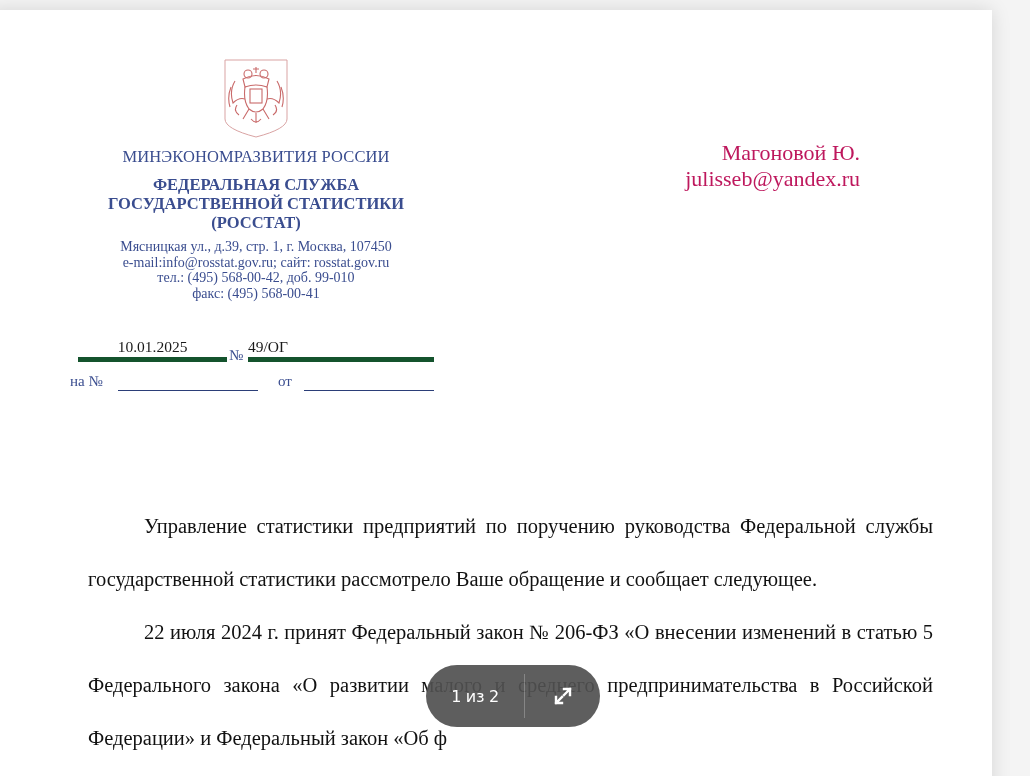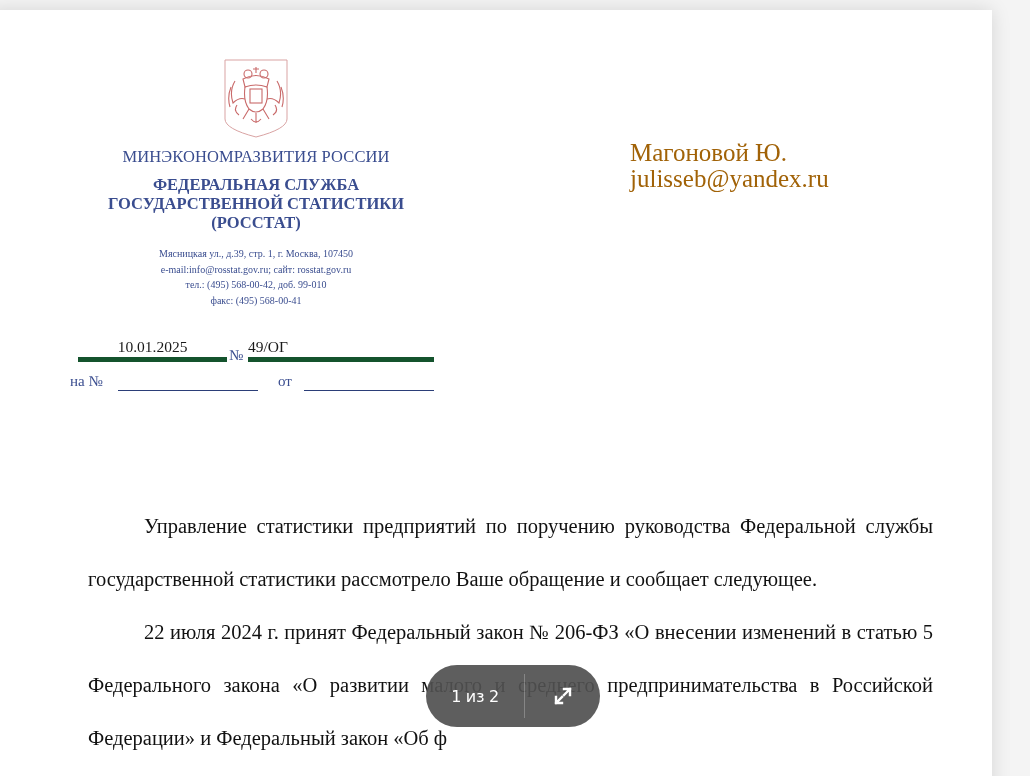--- a/index.html
+++ b/index.html
@@ -19,34 +19,34 @@
   
   .letterhead {
     position: absolute; left: 88px; top: 47px; width: 356px;
     text-align: center; color: #3a4d8f;
   }
   .emblem {
     width: 70px; height: 84px; margin: 0 auto 6px auto; display: block;
   }
   .ministry { font-size: 16.5px; letter-spacing: 0.1px; line-height: 20px; margin-top: 2px; }
   .agency { font-size: 16.5px; font-weight: bold; line-height: 19px; margin-top: 8px; }
-  .contacts { font-size: 10px; line-height: 15.5px; margin-top: 14px; }
+  .contacts { font-size: 14px; line-height: 15.5px; margin-top: 7px; }
   .reg-row {
     position: absolute; left: 0; width: 356px; height: 22px; font-size: 15px;
   }
   .reg-row.r1 { top: 283px; }
   .reg-row.r2 { top: 312px; }
   .field { position: absolute; bottom: 0; border-bottom: 5px solid #14532d; text-align: center; color: #1a1a1a; font-size: 15.5px; line-height: 20px; }
   .field.dark { border-bottom: 1.6px solid #2b3e78; }
   .lbl { position: absolute; bottom: 1px; color: #3a4d8f; font-size: 15px; }
 
   
   .recipient {
     position: absolute; left: 640px; top: 130px; width: 230px;
-    text-align: left; color: #a16207; font-size: 25px; line-height: 26px;
+    text-align: right; color: #be185d; font-size: 22px; line-height: 26px;
   }
 
   
   .body-text {
     position: absolute; left: 98px; top: 490px; width: 845px;
     color: #111; font-size: 20.5px; line-height: 53px;
     text-align: justify;
   }
   .body-text p { margin: 0; text-indent: 56px; }
 

